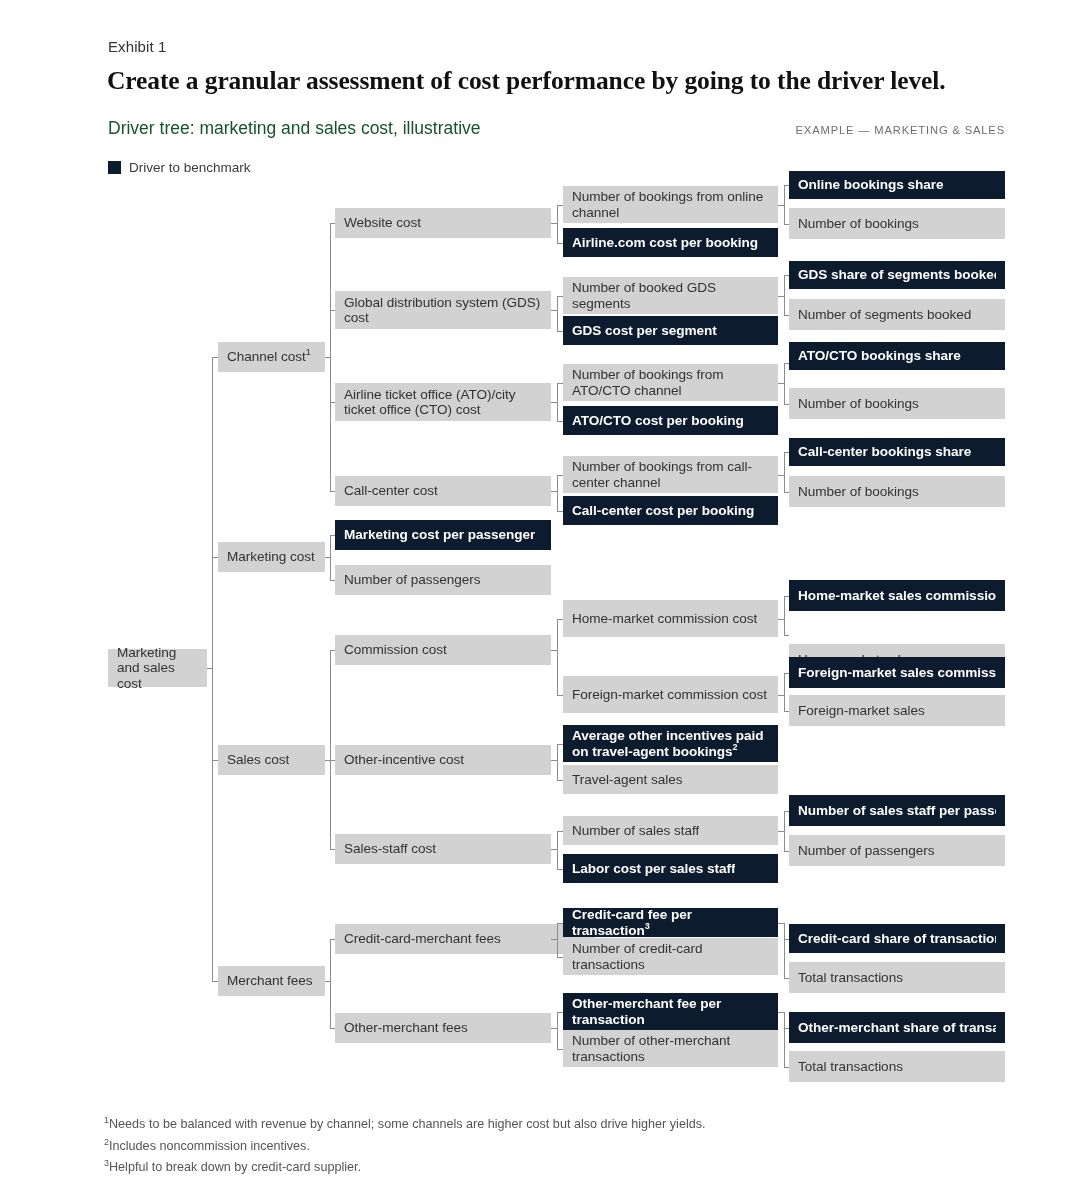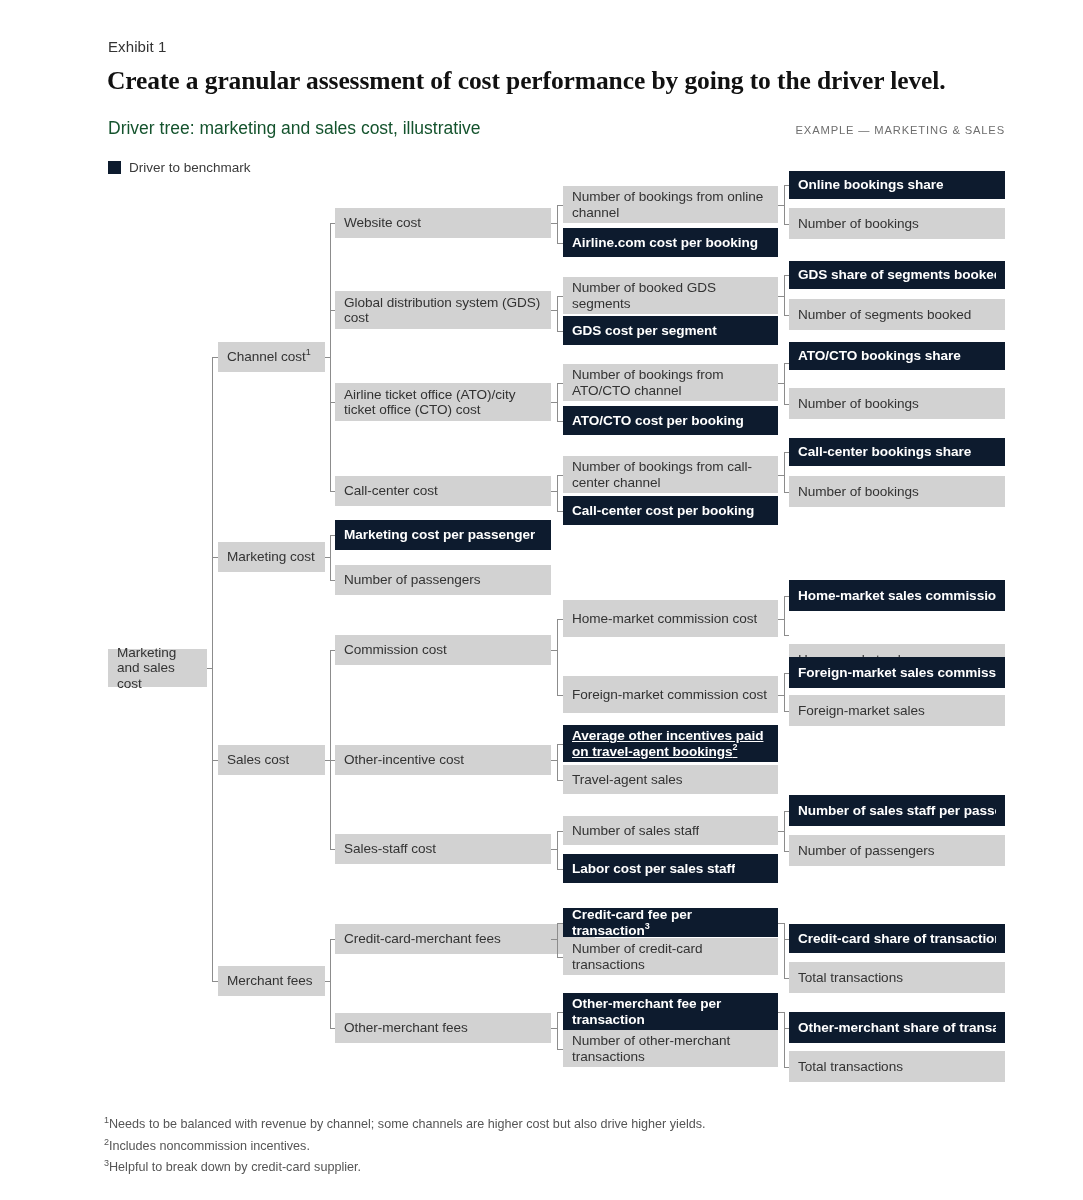--- a/index.html
+++ b/index.html
@@ -156,21 +156,21 @@
       </div>
       <div class="node dark" style="left: 563px; top: 496px; width: 215px; height: 29px;">
         <span>Call-center cost per booking</span>
       </div>
       <div class="node grey" style="left: 563px; top: 600px; width: 215px; height: 37px;">
         <span>Home-market commission cost</span>
       </div>
       <div class="node grey" style="left: 563px; top: 676px; width: 215px; height: 37px;">
         <span>Foreign-market commission cost</span>
       </div>
-      <div class="node dark" style="left: 563px; top: 725px; width: 215px; height: 37px; text-decoration: underline;">
+      <div class="node dark" style="left: 563px; top: 725px; width: 215px; height: 37px;">
         <span>Average other incentives paid on travel-agent bookings<sup class="inline">2</sup></span>
       </div>
       <div class="node grey" style="left: 563px; top: 765px; width: 215px; height: 29px;">
         <span>Travel-agent sales</span>
       </div>
       <div class="node grey" style="left: 563px; top: 816px; width: 215px; height: 29px;">
         <span>Number of sales staff</span>
       </div>
       <div class="node dark" style="left: 563px; top: 854px; width: 215px; height: 29px;">
         <span>Labor cost per sales staff</span>

